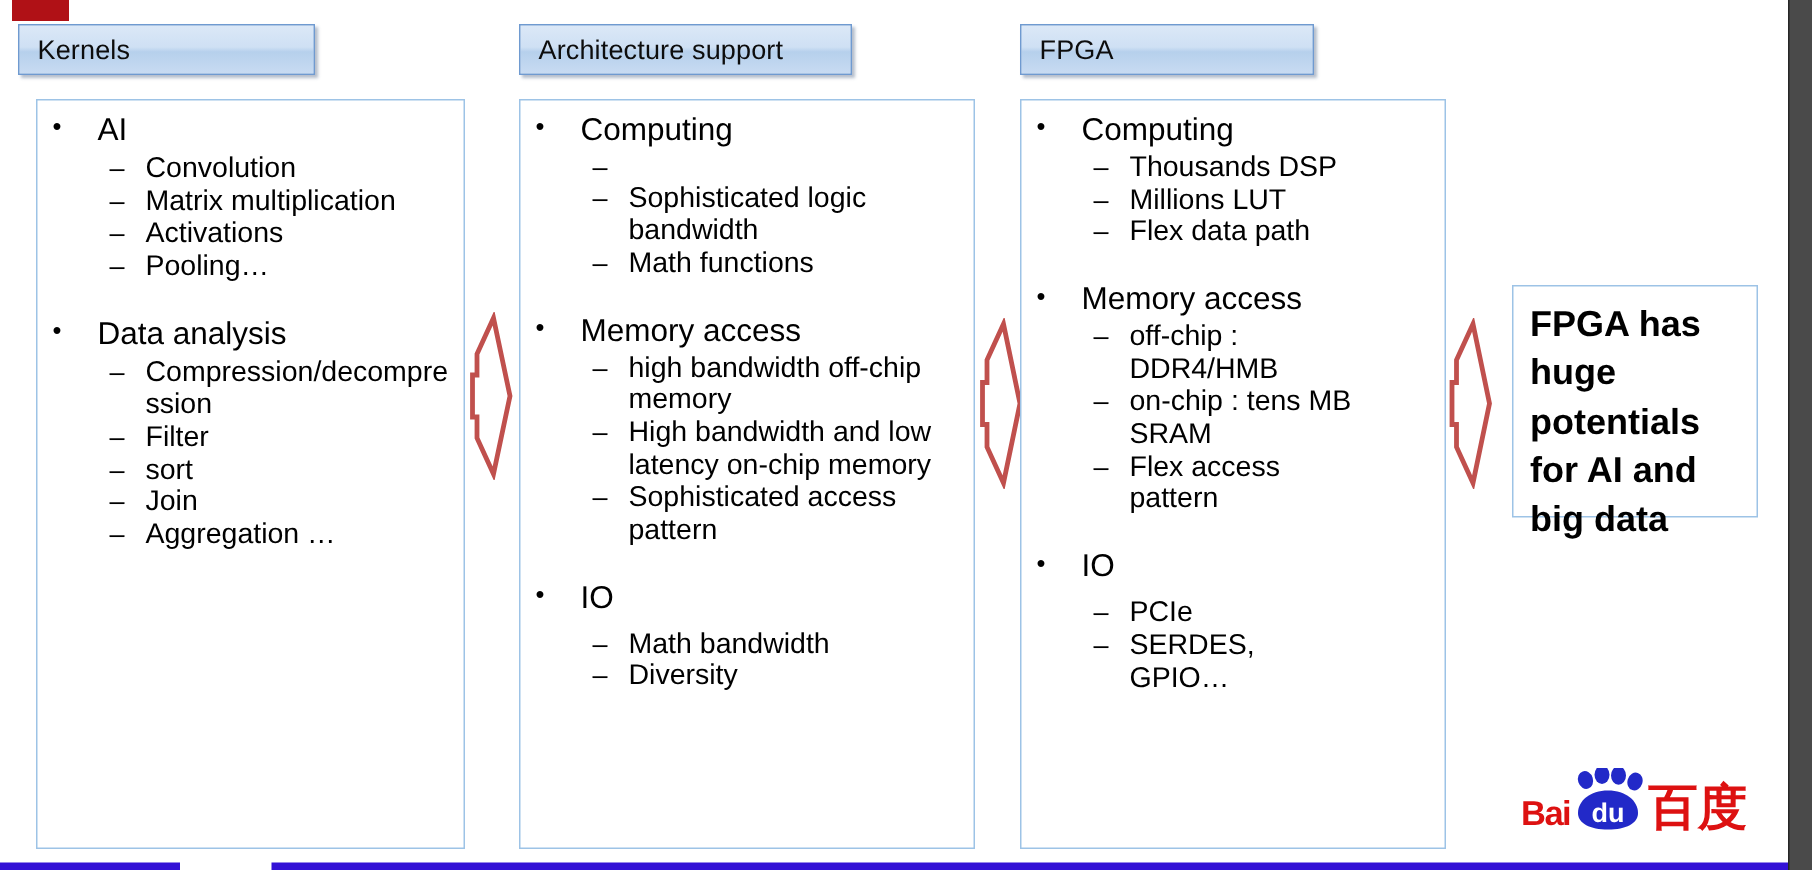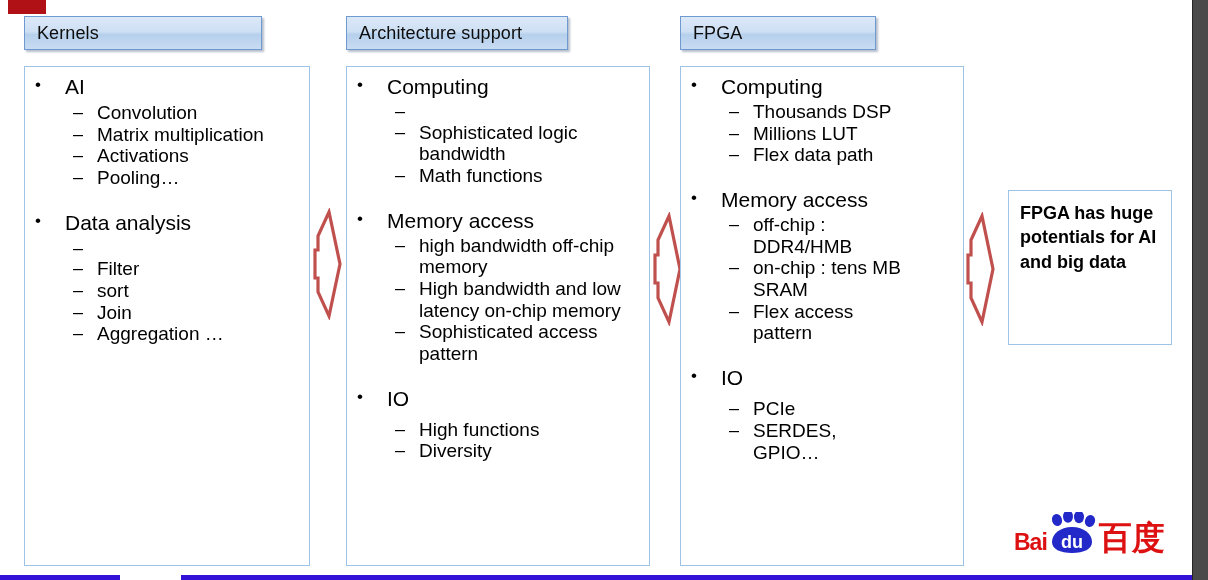--- a/index.html
+++ b/index.html
@@ -107,21 +107,21 @@
   .arrow { position: absolute; }
 
   
   .concl {
     position: absolute;
     background: #ffffff;
     border: 1px solid #9dc3e6;
     padding: 10px 9px 8px 11px;
   }
   .concl p {
-    font-size: 18px;
+    font-size: 24px;
     font-weight: bold;
     line-height: 1.35;
     color: #000;
   }
 
   
   .logo {
     position: absolute;
     display: flex; align-items: flex-end;
   }
@@ -146,21 +146,21 @@
 </head>
 <body>
 
 <div id="slide">
 
   <div class="corner-mark"></div>
   <div class="right-strip"></div>
   <div class="bottom-rule-a"></div>
   <div class="bottom-rule-b"></div>
 
-  <div class="pill" style="left:24px; top:16px; width:238px;">
+  <div class="pill" style="left:12px; top:16px; width:198px;">
     <span>Kernels</span>
   </div>
 
   <div class="panel" style="left:24px; top:66px; width:286px; height:500px; padding:8px 6px 6px 6px;">
 
     <div class="grp">
       <div class="lvl1">
         <div class="bullet">•</div>
         <div class="txt">AI</div>
       </div>
@@ -187,20 +187,21 @@
     <div class="gap"></div>
 
     <div class="grp">
       <div class="lvl1">
         <div class="bullet">•</div>
         <div class="txt">Data analysis</div>
       </div>
       <div style="padding-left:36px; padding-top:4px;">
         <div class="lvl2">
           <div class="dash">–</div>
+          <div class="txt" style="word-break:break-all;">Compression/decompression</div>
         </div>
         <div class="lvl2">
           <div class="dash">–</div>
           <div class="txt">Filter</div>
         </div>
         <div class="lvl2">
           <div class="dash">–</div>
           <div class="txt">sort</div>
         </div>
         <div class="lvl2">
@@ -273,21 +274,21 @@
     <div class="gap"></div>
 
     <div class="grp">
       <div class="lvl1">
         <div class="bullet">•</div>
         <div class="txt">IO</div>
       </div>
       <div style="padding-left:36px; padding-top:9px;">
         <div class="lvl2">
           <div class="dash">–</div>
-          <div class="txt">High functions</div>
+          <div class="txt">Math bandwidth</div>
         </div>
         <div class="lvl2">
           <div class="dash">–</div>
           <div class="txt">Diversity</div>
         </div>
       </div>
     </div>
   </div>
 
   <div class="arrow" style="left:653px; top:212px; width:30px; height:114px;">

